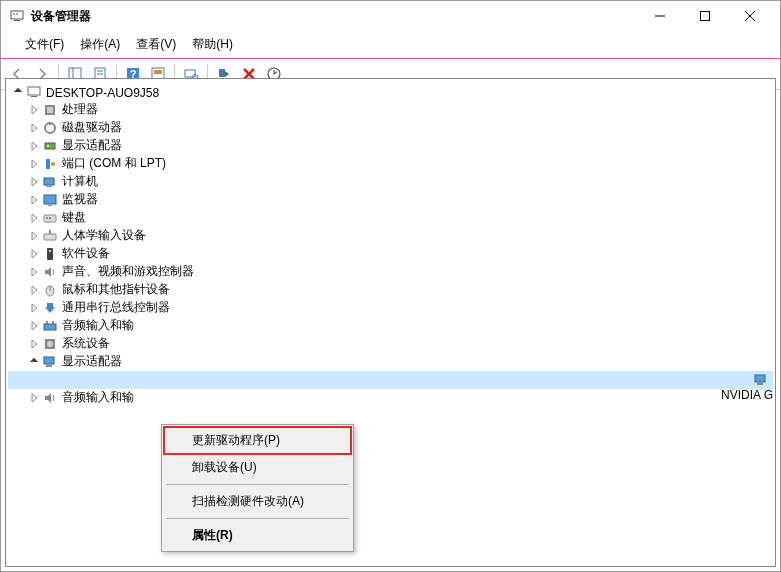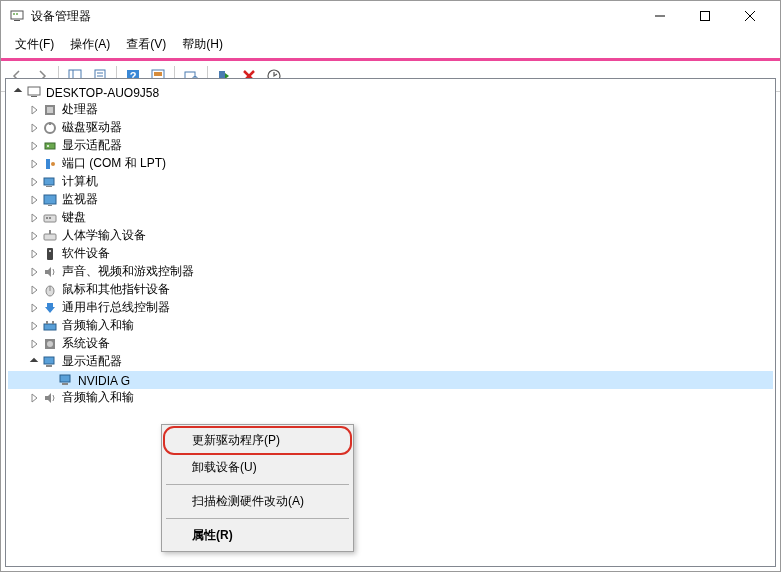--- a/index.html
+++ b/index.html
@@ -1,44 +1,44 @@
 <!DOCTYPE html>
 <html><head>
   <meta charset="utf-8">
   <style>
     * { margin: 0; padding: 0; box-sizing: border-box; font-family: "Microsoft YaHei", "Segoe UI", Tahoma, sans-serif; }
     body { background: #fff; width: 781px; height: 572px; overflow: hidden; border: 1px solid #999; position: relative; }
     
-    .titlebar { display: flex; align-items: center; height: 30px; padding: 0 8px; background: #fff; }
+    .titlebar { display: flex; align-items: center; height: 30px; padding: 0 8px; background: #fff; font-weight: bold; }
     .titlebar .app-icon { width: 16px; height: 16px; margin-right: 6px; display: inline-flex; align-items: center; justify-content: center; }
     .titlebar .title { font-size: 12px; flex: 1; }
     .titlebar .win-controls { display: flex; }
     .titlebar .win-btn { width: 45px; height: 30px; display: flex; align-items: center; justify-content: center; font-size: 14px; }
     
-    .menubar { display: flex; padding: 2px 6px; font-size: 12px; border-bottom: 3px solid #ec4899; }
+    .menubar { display: flex; padding: 2px 16px; font-size: 12px; border-bottom: 1px solid #ec4899; }
     .menubar .menu-item { padding: 3px 8px; cursor: default; }
     
     .toolbar { display: flex; align-items: center; padding: 3px 4px; border-bottom: 1px solid #d0d0d0; background: #fff; gap: 1px; }
     .toolbar .tbtn { width: 24px; height: 24px; display: flex; align-items: center; justify-content: center; border: 1px solid transparent; }
     .toolbar .sep { width: 1px; height: 20px; background: #ccc; margin: 0 3px; }
     
     .content { position: absolute; top: 77px; left: 4px; right: 4px; bottom: 4px; border: 1px solid #828790; background: #fff; overflow: auto; }
     .tree { padding: 4px 2px; font-size: 12px; }
     .tree-row { display: flex; align-items: flex-end; height: 18px; padding: 1px 0; cursor: default; white-space: nowrap; }
-    .tree-row.selected { background: #cce8ff; }
+    .tree-row.selected { background: #cce8ff; flex-direction: column; }
     .tree-indent { display: inline-block; }
     .tree-arrow { width: 16px; height: 16px; display: inline-flex; align-items: center; justify-content: center; font-size: 10px; color: #6b6b6b; }
     .tree-arrow.open { color: #404040; }
     .tree-icon { width: 16px; height: 16px; margin-right: 4px; display: inline-flex; align-items: center; justify-content: center; }
     .tree-label { font-size: 12px; }
     
     .context-menu { position: absolute; left: 160px; top: 423px; width: 193px; background: #f0f0f0; border: 1px solid #a0a0a0; box-shadow: 2px 2px 5px rgba(0,0,0,0.25); padding: 2px; font-size: 12px; z-index: 100; }
     .context-item { padding: 5px 24px 5px 28px; cursor: default; }
     .context-sep { height: 1px; background: #b0b0b0; margin: 3px 2px; }
-    .context-item.highlighted { outline: 2px solid #d93025; outline-offset: -1px; border-radius: 10px; }
+    .context-item.highlighted { outline: 2px solid #d93025; outline-offset: -1px; }
     
     svg { display: block; }
   </style>
 </head>
 <body>
 
 <div class="titlebar">
   <span class="app-icon">
     <svg width="16" height="16" viewBox="0 0 16 16">
         <rect x="2" y="3" width="12" height="8" fill="none" stroke="#555" stroke-width="1"></rect>

